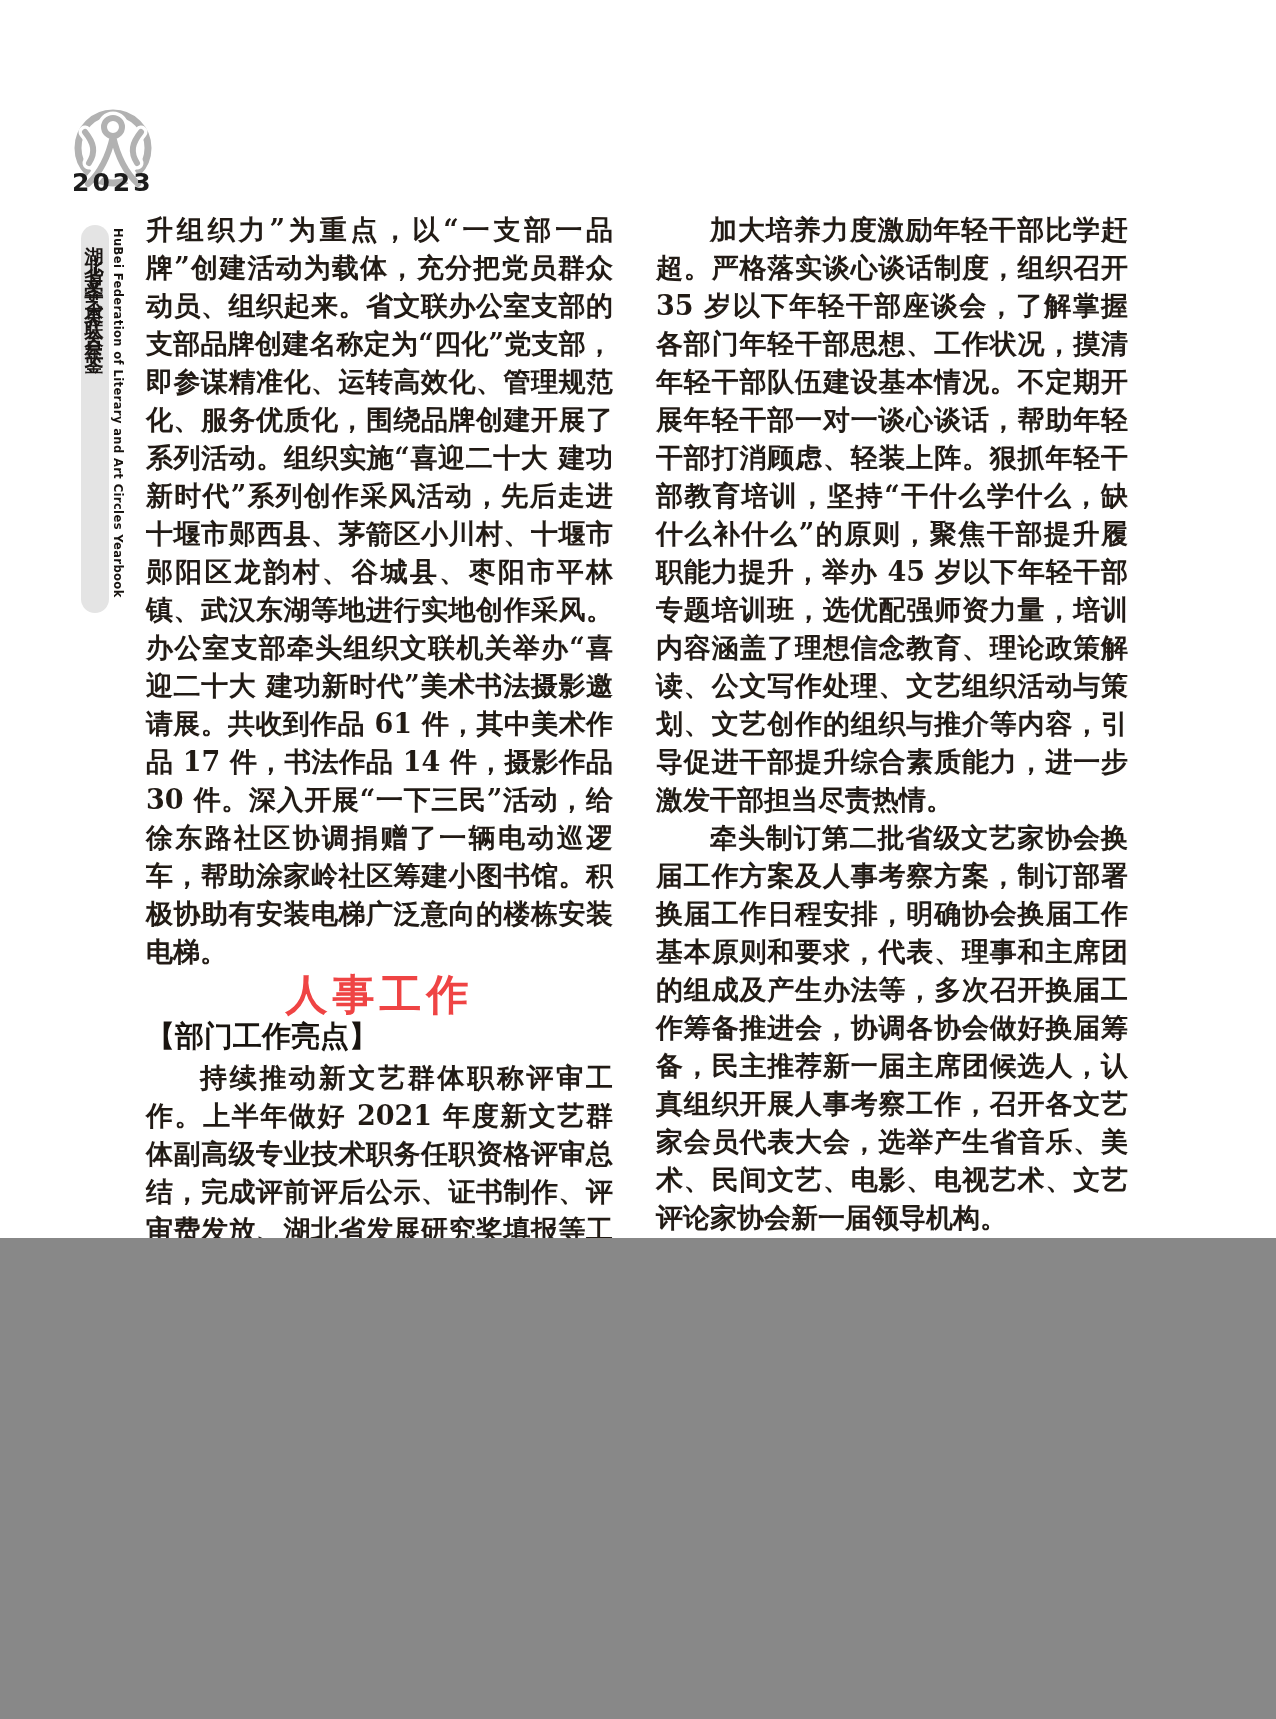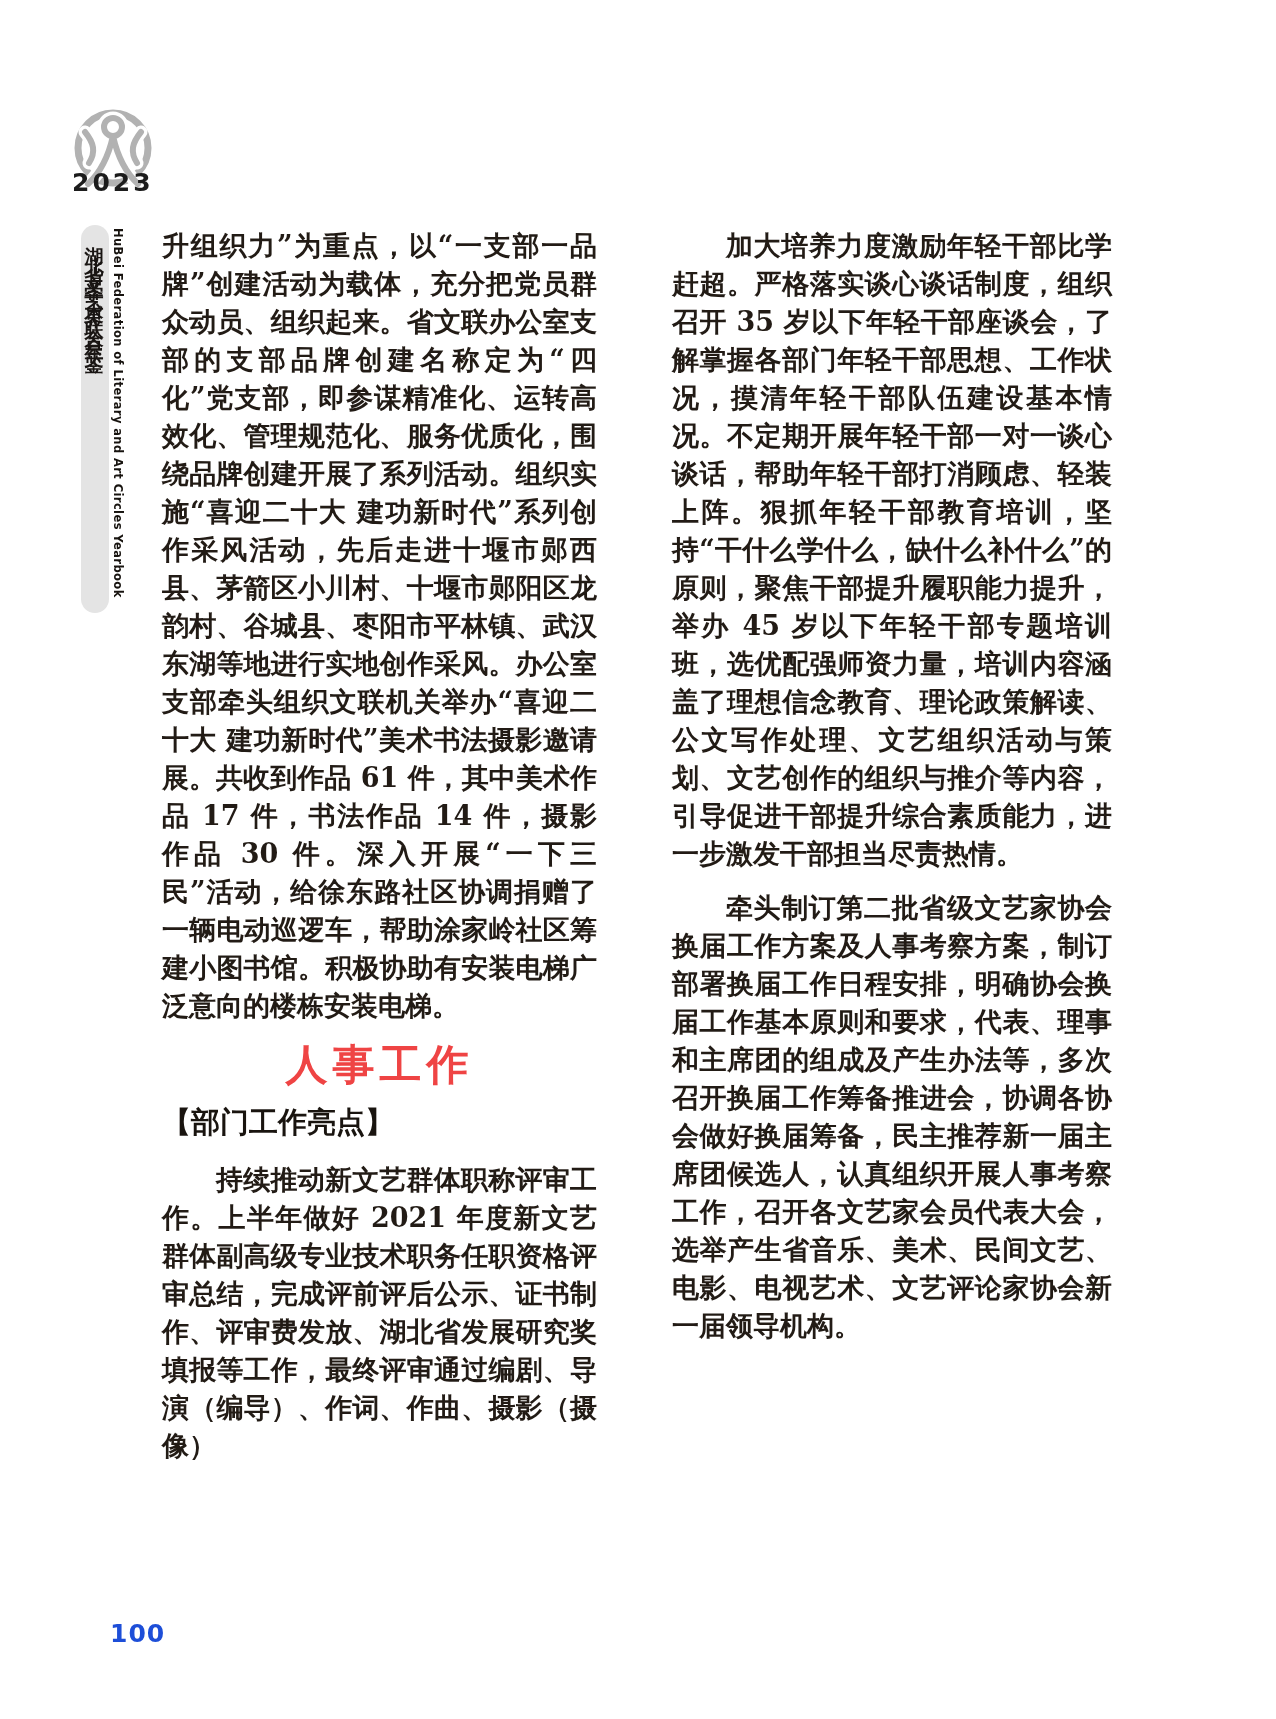--- a/index.html
+++ b/index.html
@@ -1,17 +1,17 @@
 <!DOCTYPE html>
 <html><head>
 <meta charset="utf-8">
 <style>
   html,body { margin:0; padding:0; background:#888; }
   .page {
-    position:relative; width:1276px; height:1719px; background:#ffffff;
+    position:relative; width:1276px; height:1238px; background:#ffffff;
     margin:0 auto; overflow:hidden;
     font-family:"DejaVu Serif", serif; color:#221b15;
   }
   
   .logo-block { position:absolute; left:66px; top:98px; width:96px; height:100px; }
   .year-label {
     position:absolute; left:72px; top:168px; width:72px; text-align:center;
     font-family:"DejaVu Sans", sans-serif; font-weight:bold; font-size:25px;
     letter-spacing:3px; color:#1c1c1c;
   }
@@ -33,21 +33,21 @@
     letter-spacing:0.4px; color:#17130f; white-space:nowrap;
   }
   
   .col {
     position:absolute; top:211px;
     font-size:27px; line-height:38px; font-weight:600;
     text-align:justify; color:#221b15;
   }
   .col-left  { left:146px; width:467px; }
   .col-right { left:656px; width:472px; }
-  .col p { margin:16px; }
+  .col p { margin:0; }
   .para-indent { text-indent:2em; }
   .main-title {
     margin:104px 0 0 0; text-align:center;
     font-family:"DejaVu Sans", sans-serif; font-weight:bold;
     font-size:42px; line-height:48px; letter-spacing:5px; color:#ef4444;
     text-indent:0;
   }
   .sub-heading {
     margin:40px 0 10px 0;
     font-family:Liberation Mono, monospace; font-weight:bold;

